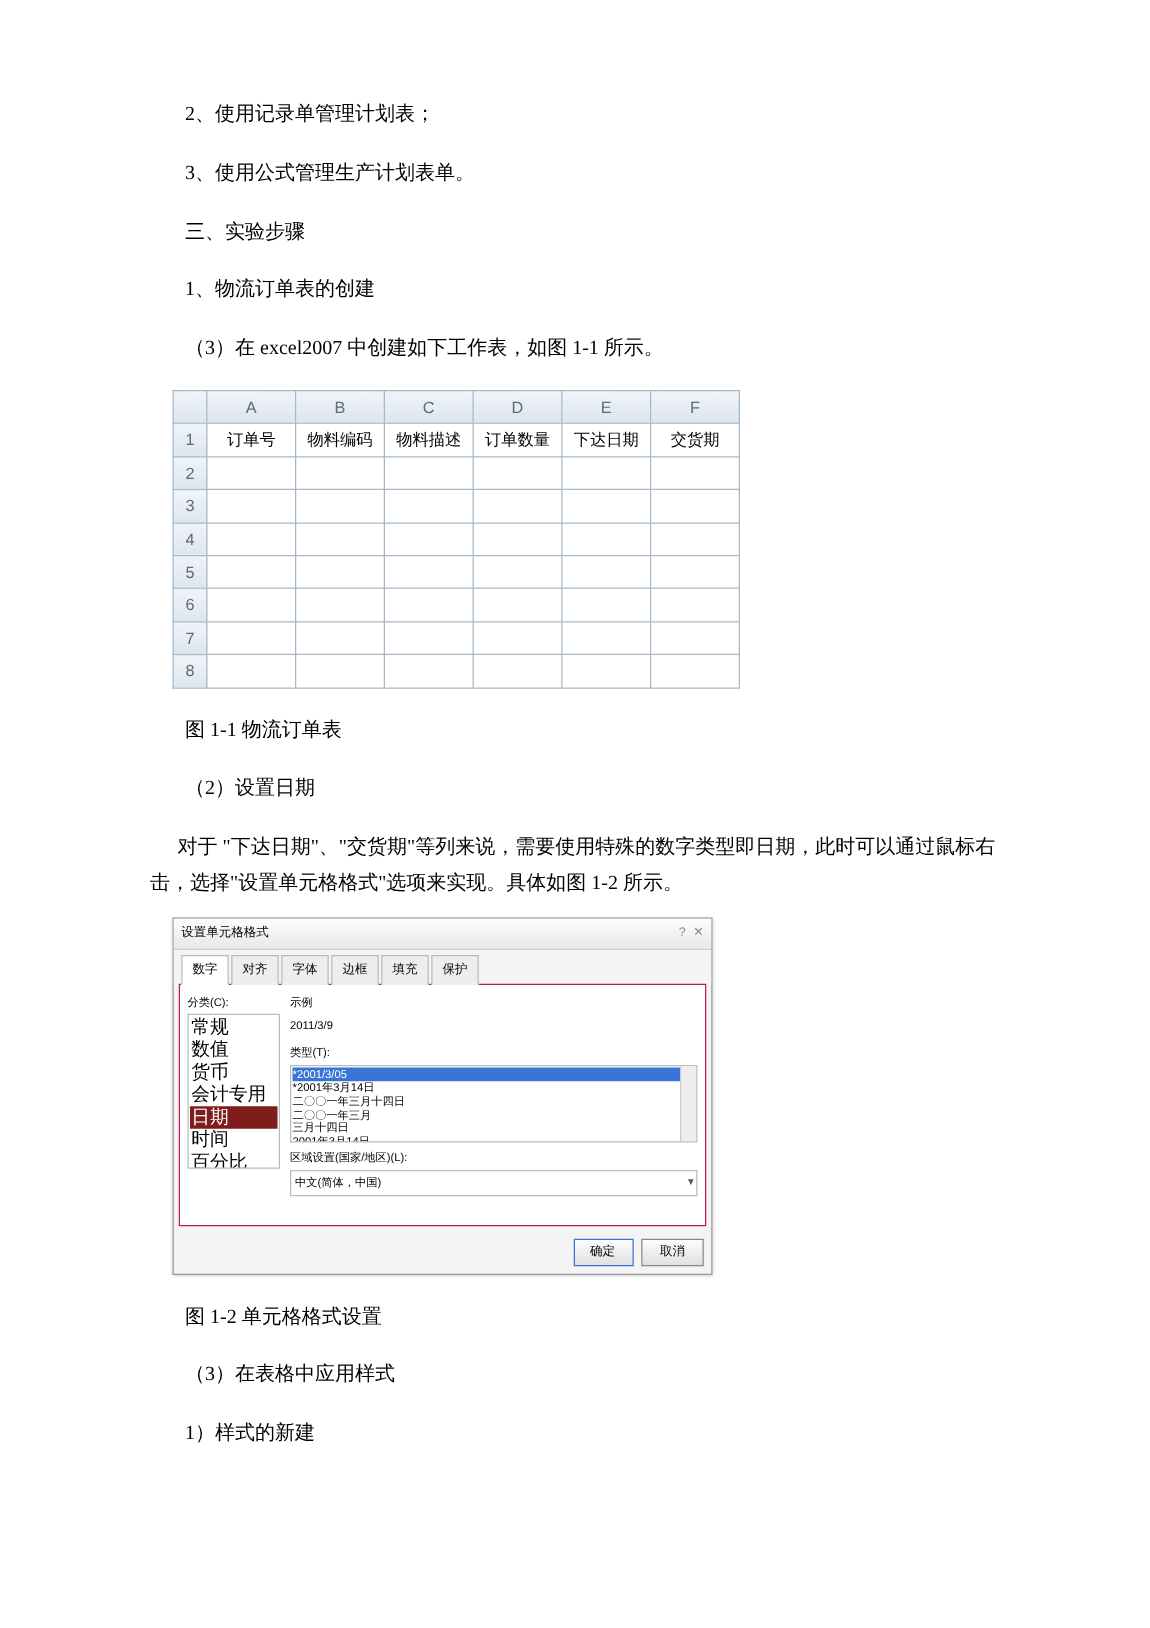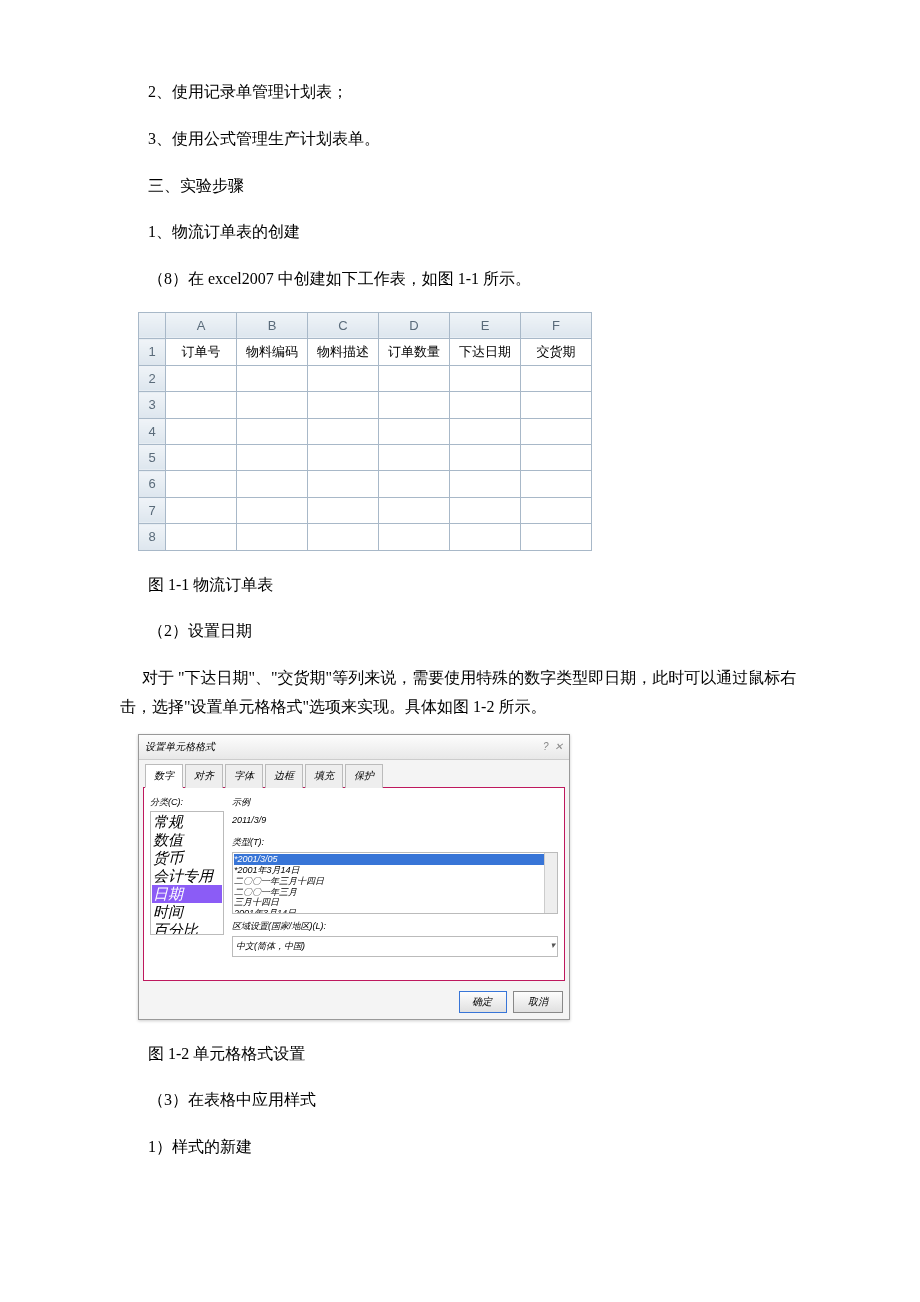--- a/index.html
+++ b/index.html
@@ -54,21 +54,20 @@
       color: #000000;
     }
     .dialog {
       margin: 12px 0 20px 18px;
       width: 430px;
       border: 1px solid #999;
       background: #f4f4f4;
       font-size: 10px;
       font-family: "Microsoft YaHei", sans-serif;
       box-shadow: 0 1px 3px rgba(0,0,0,0.2);
-      font-style: italic;
     }
     .dialog-title {
       background: linear-gradient(#fdfdfd, #e8e8e8);
       padding: 3px 6px;
       border-bottom: 1px solid #ccc;
       display: flex;
       justify-content: space-between;
       align-items: center;
     }
     .dialog-title-right {
@@ -117,21 +116,21 @@
       line-height: 1.2;
       height: 120px;
       overflow: hidden;
       padding: 1px;
     }
     .category-list div {
       padding: 0 1px;
       white-space: nowrap;
     }
     .category-list .selected {
-      background: #8b5cf6;
+      background: #7f1d1d;
       color: #fff;
     }
     .right-pane {
       flex: 1;
       font-size: 9px;
     }
     .right-pane .label {
       margin-bottom: 2px;
     }
     .type-list {
@@ -201,21 +200,21 @@
       margin-bottom: 1px;
     }
   </style>
 </head>
 <body>
 
 <p class="para">2、使用记录单管理计划表；</p>
 <p class="para">3、使用公式管理生产计划表单。</p>
 <p class="para">三、实验步骤</p>
 <p class="para">1、物流订单表的创建</p>
-<p class="para">（8）在 excel2007 中创建如下工作表，如图 1-1 所示。</p>
+<p class="para">（3）在 excel2007 中创建如下工作表，如图 1-1 所示。</p>
 
 <table class="excel-table">
   <tbody>
       <tr>
     <td class="corner"></td>
     <td class="col-head">A</td>
     <td class="col-head">B</td>
     <td class="col-head">C</td>
     <td class="col-head">D</td>
     <td class="col-head">E</td>

